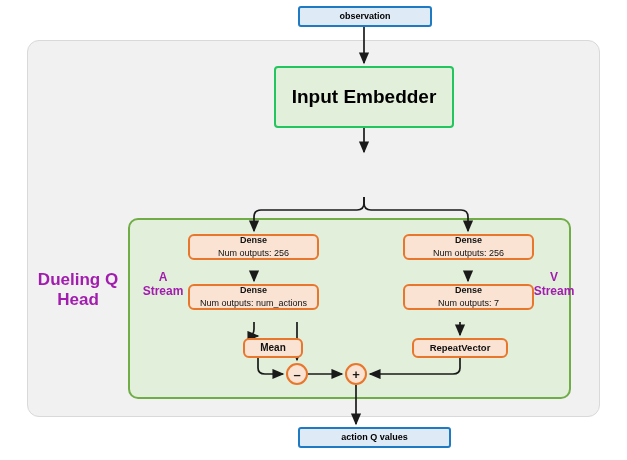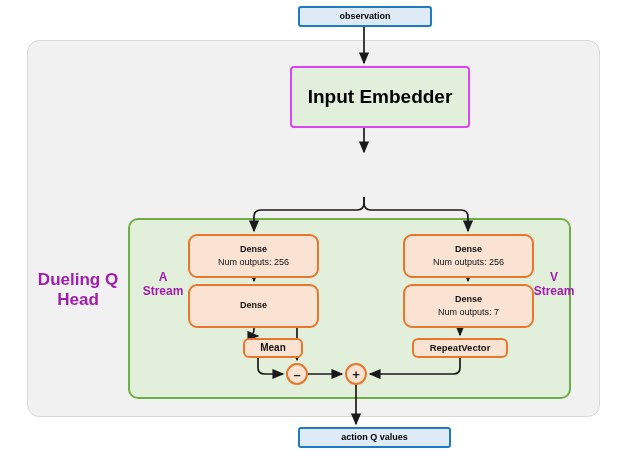--- a/index.html
+++ b/index.html
@@ -54,25 +54,24 @@
     box-sizing: border-box;
     display: flex;
     flex-direction: column;
     align-items: center;
     justify-content: center;
     text-align: center;
     line-height: 1.25;
   }
   .node-green {
     background: #e2efda;
-    border: 2px solid #d946ef;
+    border: 2px solid #22c55e;
     border-radius: 4px;
     font-weight: bold;
     color: #000000;
-    margin-left: 16px;
   }
   .node-orange {
     background: #fae3d2;
     border: 2px solid #e8762c;
     border-radius: 6px;
     color: #111111;
   }
   .node-blue {
     background: #deeaf6;
     border: 2px solid #1f7ac4;
@@ -89,21 +88,21 @@
     left: 274px; top: 155px; width: 180px; height: 42px;
     font-size: 17px;
   }
   #obs-box {
     left: 298px; top: 6px; width: 134px; height: 21px;
   }
   #out-box {
     left: 298px; top: 427px; width: 153px; height: 21px;
   }
   .dense {
-    width: 131px; height: 44px; border-radius: 9px;
+    width: 131px; height: 26px;
   }
   .dense .t1 { font-size: 9px; font-weight: bold; }
   .dense .t2 { font-size: 9px; font-weight: normal; margin-top: 1px; }
   #dense-a1 { left: 188px; top: 234px; }
   #dense-a2 { left: 188px; top: 284px; }
   #dense-v1 { left: 403px; top: 234px; }
   #dense-v2 { left: 403px; top: 284px; }
   #mean-box {
     left: 243px; top: 338px; width: 60px; height: 20px;
     font-size: 10px; font-weight: bold;
@@ -204,20 +203,21 @@
     <span>Input Embedder</span>
   </div>
 
 
   <div id="dense-a1" class="node node-orange dense">
     <span class="t1">Dense</span>
     <span class="t2">Num outputs: 256</span>
   </div>
   <div id="dense-a2" class="node node-orange dense">
     <span class="t1">Dense</span>
+    <span class="t2">Num outputs: num_actions</span>
   </div>
   <div id="mean-box" class="node node-orange">
     <span>Mean</span>
   </div>
 
   <div id="dense-v1" class="node node-orange dense">
     <span class="t1">Dense</span>
     <span class="t2">Num outputs: 256</span>
   </div>
   <div id="dense-v2" class="node node-orange dense">

